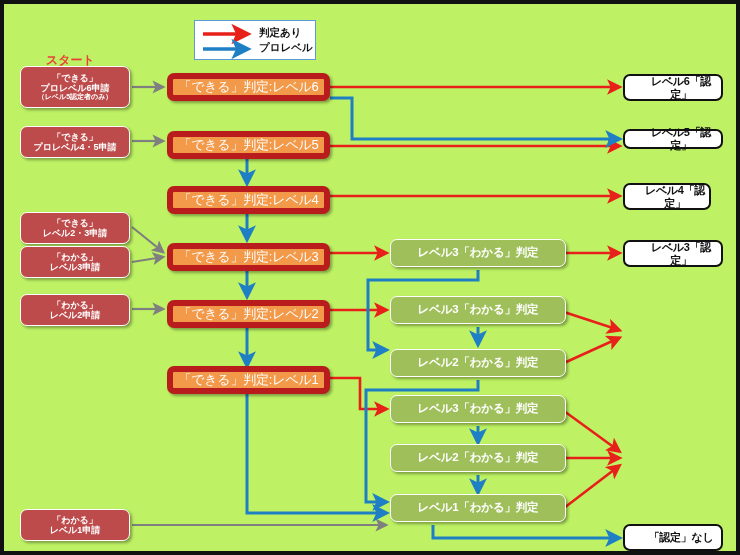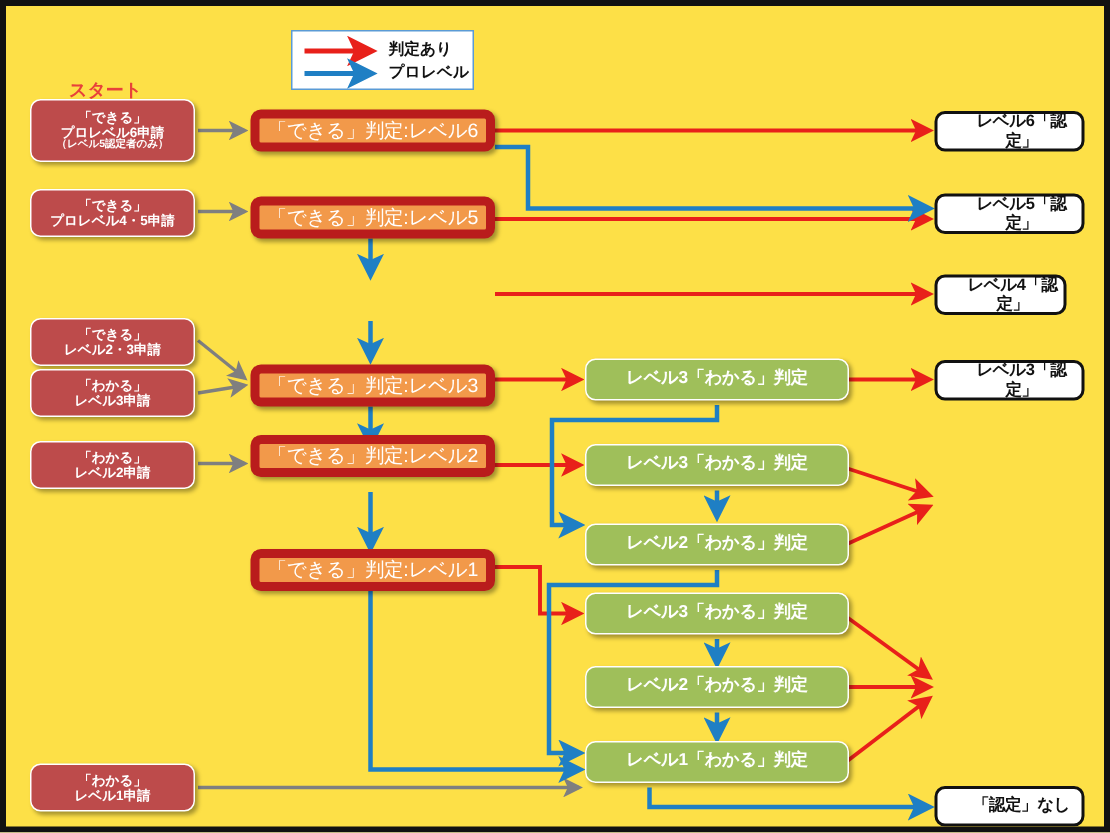--- a/index.html
+++ b/index.html
@@ -1,17 +1,17 @@
 <!DOCTYPE html>
 <html><head>
 <meta charset="utf-8">
 <style>
   html,body{margin:0;padding:0;background:#fff;}
   body{font-family:"Liberation Sans","DejaVu Sans",sans-serif;}
-  #canvas{position:relative;width:740px;height:555px;background:#fde047;
+  #canvas{position:relative;width:740px;height:555px;background:#bef264;
           border:4px solid #111;box-sizing:border-box;overflow:hidden;}
   .inner{position:absolute;left:4px;top:4px;width:728px;height:543px;}
 
   svg.wires{position:absolute;left:0;top:0;width:728px;height:543px;pointer-events:none;}
 
   .node{position:absolute;box-sizing:border-box;display:flex;align-items:center;
         justify-content:center;text-align:center;line-height:1.15;}
 
   
   .app{background:#bd4b4b;border:1px solid #ffffff;border-radius:7px;color:#ffffff;
@@ -169,31 +169,32 @@
     <span>レベル2申請</span>
   </div>
 
   <div class="node app" style="left:12px;top:501px;width:110px;height:32px;flex-direction:column;">
     <span>「わかる」</span>
     <span>レベル1申請</span>
   </div>
 
   <div class="node orange" style="left:159px;top:65px;width:163px;height:28px;">「できる」判定:レベル6</div>
   <div class="node orange" style="left:159px;top:123px;width:163px;height:28px;">「できる」判定:レベル5</div>
+  <div class="node orange" style="left:159px;top:178px;width:163px;height:28px;">「できる」判定:レベル4</div>
   <div class="node orange" style="left:159px;top:235px;width:163px;height:28px;">「できる」判定:レベル3</div>
-  <div class="node orange" style="left:159px;top:282px;width:163px;height:28px;">「できる」判定:レベル2</div>
+  <div class="node orange" style="left:159px;top:292px;width:163px;height:28px;">「できる」判定:レベル2</div>
   <div class="node orange" style="left:159px;top:358px;width:163px;height:28px;">「できる」判定:レベル1</div>
 
   <div class="node green" style="left:382px;top:231px;width:176px;height:28px;">レベル3「わかる」判定</div>
   <div class="node green" style="left:382px;top:288px;width:176px;height:28px;">レベル3「わかる」判定</div>
   <div class="node green" style="left:382px;top:341px;width:176px;height:28px;">レベル2「わかる」判定</div>
   <div class="node green" style="left:382px;top:387px;width:176px;height:28px;">レベル3「わかる」判定</div>
   <div class="node green" style="left:382px;top:436px;width:176px;height:28px;">レベル2「わかる」判定</div>
   <div class="node green" style="left:382px;top:486px;width:176px;height:28px;">レベル1「わかる」判定</div>
 
   <div class="node result" style="left:615px;top:66px;width:100px;height:27px;">レベル6「認定」</div>
-  <div class="node result" style="left:615px;top:121px;width:100px;height:27px;">レベル5「認定」</div>
+  <div class="node result" style="left:615px;top:121px;width:100px;height:20px;">レベル5「認定」</div>
   <div class="node result" style="left:615px;top:175px;width:88px;height:27px;">レベル4「認定」</div>
   <div class="node result" style="left:615px;top:232px;width:100px;height:27px;">レベル3「認定」</div>
   <div class="node result" style="left:615px;top:516px;width:100px;height:27px;">「認定」なし</div>
 
  </div>
 </div>
 
 </body></html>

